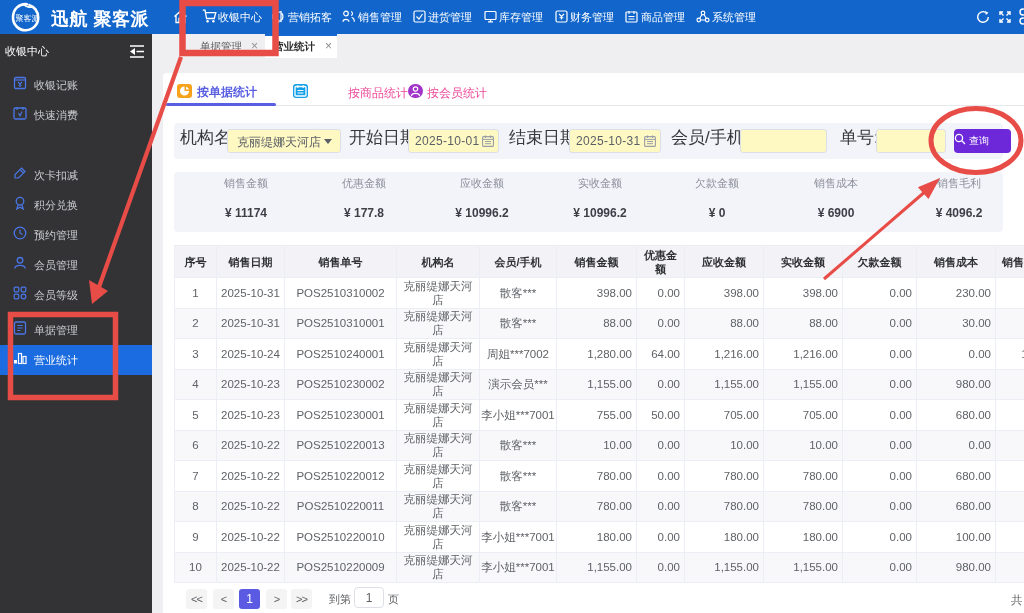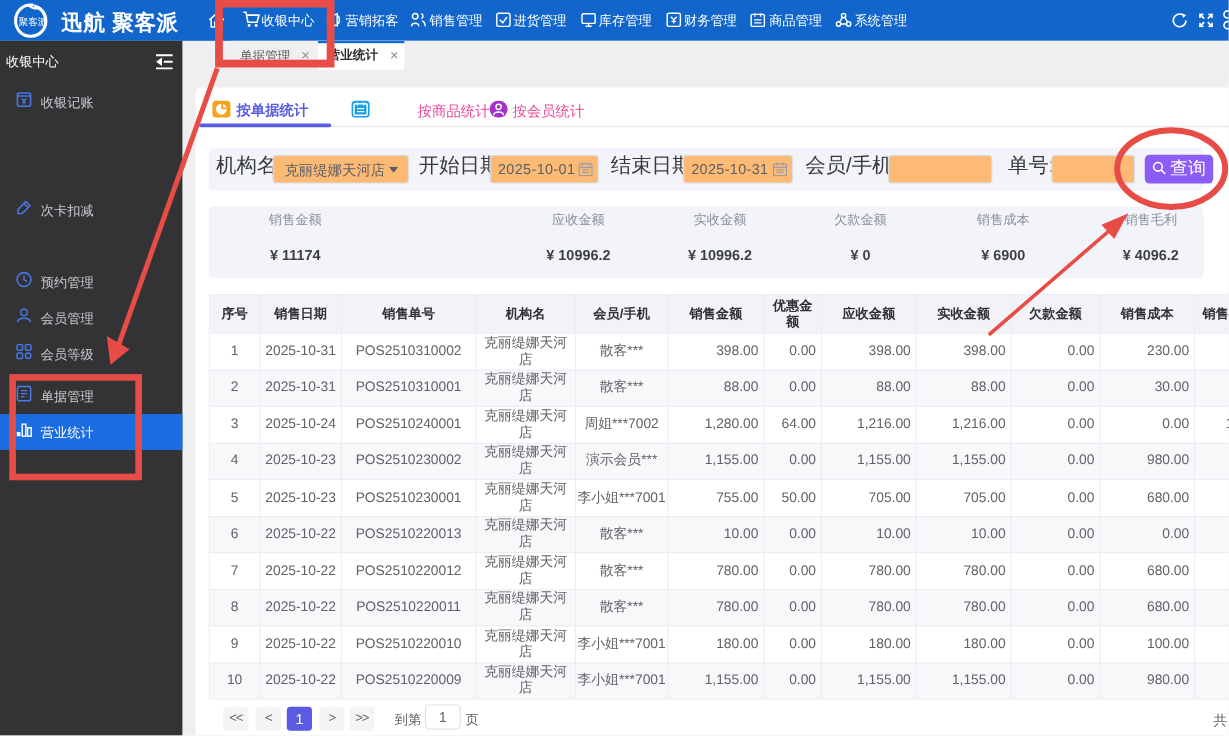--- a/index.html
+++ b/index.html
@@ -32,21 +32,21 @@
   
   .itico { position:absolute; top:11px; width:15px; height:14px; border-radius:3px; }
   #it1t { position:absolute; left:34px; top:11px; font-size:12px; font-weight:bold; color:#5a5fe2; }
   #it2t { position:absolute; left:149px; top:12px; font-size:12px; color:#ec4899;margin-left:36px; }
   #it3t { position:absolute; left:264px; top:12px; font-size:12px; color:#ec4899; }
   #itline { position:absolute; left:0px; top:32px; width:861px; height:1px; background:#e7e7ec; }
   #itbar { position:absolute; left:3px; top:30px; width:110px; height:3px; background:#5a5fe2; border-radius:2px; }
   
   #filter { position:absolute; left:11px; top:50px; width:829px; height:36px; background:#f3f4f9; border-radius:4px; }
   .flab { position:absolute; top:3px; font-size:17px; color:#35383d; white-space:nowrap; }
-  .fbox { position:absolute; top:6px; height:24px; background:#fdba74; border:1px solid #dcdfe6; border-radius:3px; font-size:12px; color:#5a5e66; }
+  .fbox { position:absolute; top:6px; height:24px; background:#fef9c3; border:1px solid #dcdfe6; border-radius:3px; font-size:12px; color:#5a5e66; }
   .fbox .v { position:absolute; left:9px; top:4px; white-space:nowrap; }
   
   #summary { position:absolute; left:11px; top:99px; width:829px; height:60px; background:#f3f3fa; border-radius:4px; }
   .scol { position:absolute; width:120px; text-align:center; }
   .scol .l { font-size:11px; color:#8a8f99; }
   .scol .v { margin-top:15px; font-size:12px; font-weight:bold; color:#3c3f45; }
   
   #tbl { position:absolute; left:11px; top:172px; border-collapse:collapse; table-layout:fixed; width:896px; }
   #tbl th { background:#f3f3f7; font-size:11px; font-weight:bold; color:#303133; border:1px solid #ebeef5; height:32px; padding:0; line-height:14px; }
   #tbl td { font-size:11.5px; color:#5f6266; border:1px solid #ebeef5; height:30.5px; padding:0; text-align:center; line-height:14px; }
@@ -136,25 +136,39 @@
       <path d="M0 1 H14 M6.5 6.5 H14 M0 12 H14" stroke="#fff" stroke-width="1.7"></path>
     </svg>
   <div class="mi" style="top:36px">
     <svg width="14" height="14" viewBox="0 0 14 14">
         <rect x="1.5" y="1.5" width="11" height="11" rx="1.2" fill="none" stroke="#4a77e8" stroke-width="1.3"></rect>
         <path d="M1.5 4 H12.5" stroke="#4a77e8" stroke-width="1.2"></path>
         <path d="M5 6 L7 8 L9 6 M7 8 V11 M5.4 9.2 H8.6" fill="none" stroke="#4a77e8" stroke-width="1.1"></path>
       </svg>
     <span class="t">收银记账</span>
     </div>
+  <div class="mi" style="top:66px">
+    <svg width="14" height="14" viewBox="0 0 14 14">
+        <rect x="1" y="2" width="12" height="11" rx="1.5" fill="none" stroke="#4a77e8" stroke-width="1.3"></rect>
+        <path d="M4 1 V4 M10 1 V4 M5.5 7 L7 10 L9 5.5" fill="none" stroke="#4a77e8" stroke-width="1.1"></path>
+      </svg>
+    <span class="t">快速消费</span>
+    </div>
   <div class="mi" style="top:126px">
     <svg width="14" height="14" viewBox="0 0 14 14">
         <path d="M8.5 2 L12 5.5 L5.5 12 H2 V8.5 Z M7 3.5 L10.5 7" fill="none" stroke="#4a77e8" stroke-width="1.2"></path>
       </svg>
     <span class="t">次卡扣减</span>
+    </div>
+  <div class="mi" style="top:156px">
+    <svg width="14" height="14" viewBox="0 0 14 14">
+        <circle cx="7" cy="5.2" r="3.8" fill="none" stroke="#4a77e8" stroke-width="1.3"></circle>
+        <path d="M5.2 8.5 L3.8 13 L7 11.2 L10.2 13 L8.8 8.5" fill="none" stroke="#4a77e8" stroke-width="1.2"></path>
+      </svg>
+    <span class="t">积分兑换</span>
     </div>
   <div class="mi" style="top:186px">
     <svg width="14" height="14" viewBox="0 0 14 14">
         <circle cx="7" cy="7" r="5.8" fill="none" stroke="#4a77e8" stroke-width="1.3"></circle>
         <path d="M7 3.8 V7 L9.5 8.6" fill="none" stroke="#4a77e8" stroke-width="1.2"></path>
       </svg>
     <span class="t">预约管理</span>
     </div>
   <div class="mi" style="top:216px">
     <svg width="14" height="14" viewBox="0 0 14 14">
@@ -233,30 +247,34 @@
         <span class="v" style="left:6px;letter-spacing:0.3px">2025-10-31</span>
         <svg style="position:absolute;right:4px;top:5px" width="12" height="12" viewBox="0 0 12 12">
           <rect x="0.6" y="1.6" width="10.8" height="9.8" rx="1" fill="none" stroke="#9a9ea6" stroke-width="1.1"></rect>
           <path d="M3.4 0.4 V3 M8.6 0.4 V3 M0.6 4.4 H11.4 M3 6.5 H9 M3 8.7 H9" stroke="#9a9ea6" stroke-width="1"></path>
         </svg>
       </div>
     <span class="flab" style="left:497px">会员/手机:</span>
     <div class="fbox" style="left:566px;width:87px"></div>
     <span class="flab" style="left:666px">单号:</span>
     <div class="fbox" style="left:702px;width:70px"></div>
-    <div style="position:absolute;left:780px;top:6px;width:57px;height:24px;background:#8b5cf6;border-radius:4px;color:#fff;font-size:15px;text-align:center;line-height:24px"><svg style="position:relative;top:1px;margin-right:3px" width="12" height="12" viewBox="0 0 12 12">
+    <div style="position:absolute;left:780px;top:6px;width:57px;height:24px;background:#6d28d9;border-radius:4px;color:#fff;font-size:10px;text-align:left;line-height:24px"><svg style="position:relative;top:1px;margin-right:3px" width="12" height="12" viewBox="0 0 12 12">
           <circle cx="5" cy="5" r="3.6" fill="none" stroke="#fff" stroke-width="1.3"></circle>
           <path d="M7.8 7.8 L11 11" stroke="#fff" stroke-width="1.3"></path>
         </svg>查询</div>
   </div>
 
   <div id="summary">
     <div class="scol" style="left:12px;top:4px">
         <div class="l">销售金额</div>
         <div class="v">¥ 11174</div>
+      </div>
+    <div class="scol" style="left:130px;top:4px">
+        <div class="l">优惠金额</div>
+        <div class="v">¥ 177.8</div>
       </div>
     <div class="scol" style="left:248px;top:4px">
         <div class="l">应收金额</div>
         <div class="v">¥ 10996.2</div>
       </div>
     <div class="scol" style="left:366px;top:4px">
         <div class="l">实收金额</div>
         <div class="v">¥ 10996.2</div>
       </div>
     <div class="scol" style="left:483px;top:4px">

